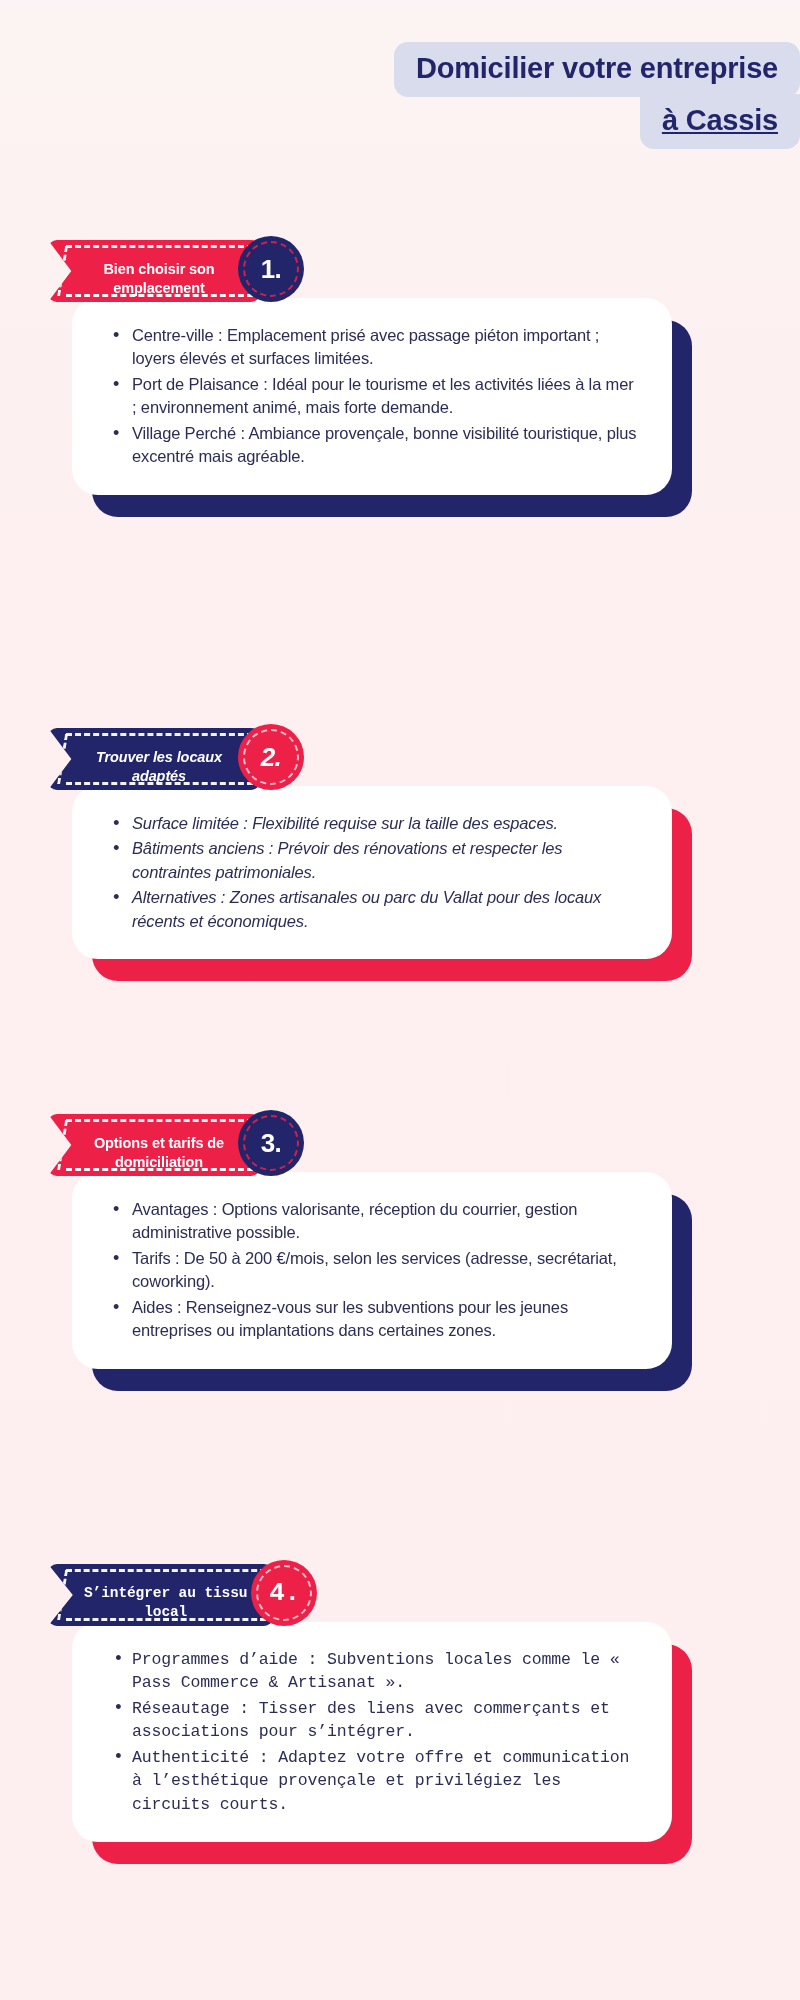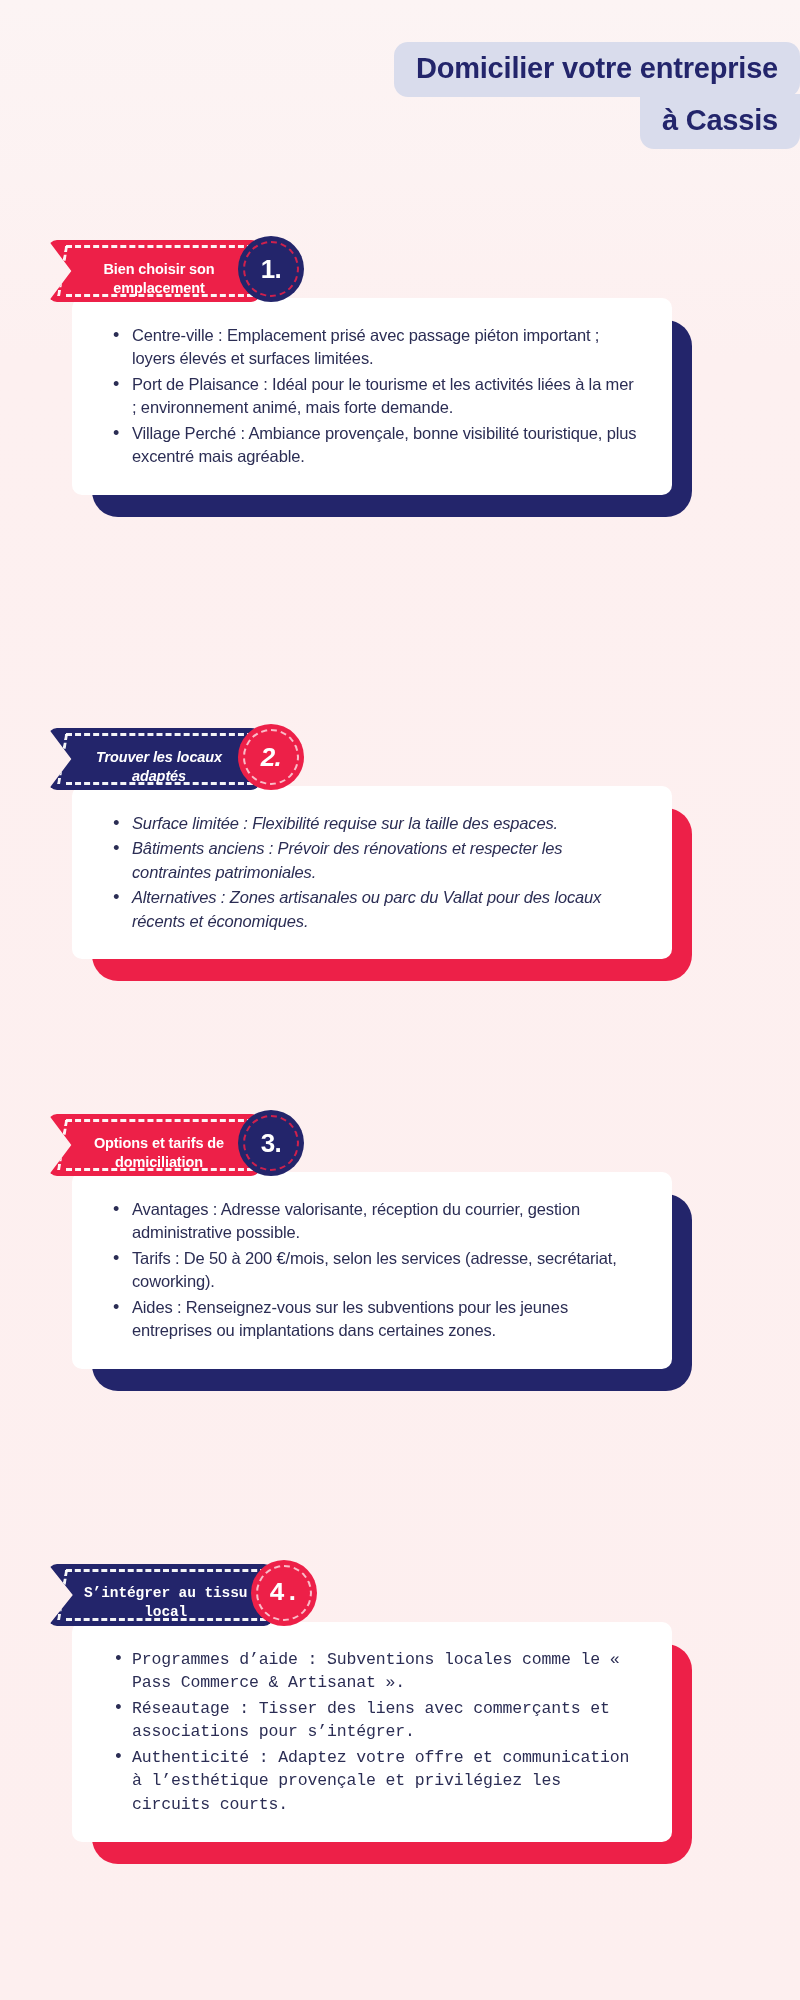--- a/index.html
+++ b/index.html
@@ -38,21 +38,21 @@
     color: #23256B;
     font-size: 29px;
     font-weight: 700;
     letter-spacing: -0.2px;
     line-height: 1.24;
     padding: 9px 22px 10px 22px;
     border-radius: 14px;
     white-space: nowrap;
   }
   .title-line.l1 { border-radius: 14px 14px 14px 14px; }
-  .title-line.l2 { margin-top: -3px; border-radius: 0 0 14px 14px; }
+  .title-line.l2 { margin-top: -3px; border-radius: 0 0 14px 14px; text-decoration: underline; }
 
   
   .section {
     position: absolute;
     left: 0;
     width: 800px;
   }
 
   
   .banner-row {
@@ -148,21 +148,21 @@
   }
   .card-shadow.navy { background: #23256B; }
   .card-shadow.red  { background: #ED2048; }
 
   .card {
     position: relative;
     z-index: 3;
     margin-left: 72px;
     width: 600px;
     background: #ffffff;
-    border-radius: 10px;
+    border-radius: 26px;
     padding: 26px 34px 24px 34px;
   }
 
   .card ul { list-style: none; }
   .card li {
     position: relative;
     padding-left: 26px;
     color: #2B2D54;
     font-size: 16.5px;
     line-height: 1.42;
@@ -244,21 +244,21 @@
           </div>
           <div class="badge navy">
             <span class="bdash"></span>
             <span class="bnum">3.</span>
           </div>
         </div>
         <div class="card-wrap">
           <div class="card-shadow navy"></div>
           <div class="card">
             <ul>
-              <li>Avantages : Adresse valorisante, réception du courrier, gestion administrative possible.</li>
+              <li>Avantages : Options valorisante, réception du courrier, gestion administrative possible.</li>
               <li>Tarifs : De 50 à 200 €/mois, selon les services (adresse, secrétariat, coworking).</li>
               <li>Aides : Renseignez-vous sur les subventions pour les jeunes entreprises ou implantations dans certaines zones.</li>
             </ul>
           </div>
         </div>
       </div>
       <div class="section" style="top: 1564px; font-family: Liberation Mono, monospace;">
         <div class="banner-row">
           <div class="ribbon navy">
             <span class="dash"></span>

